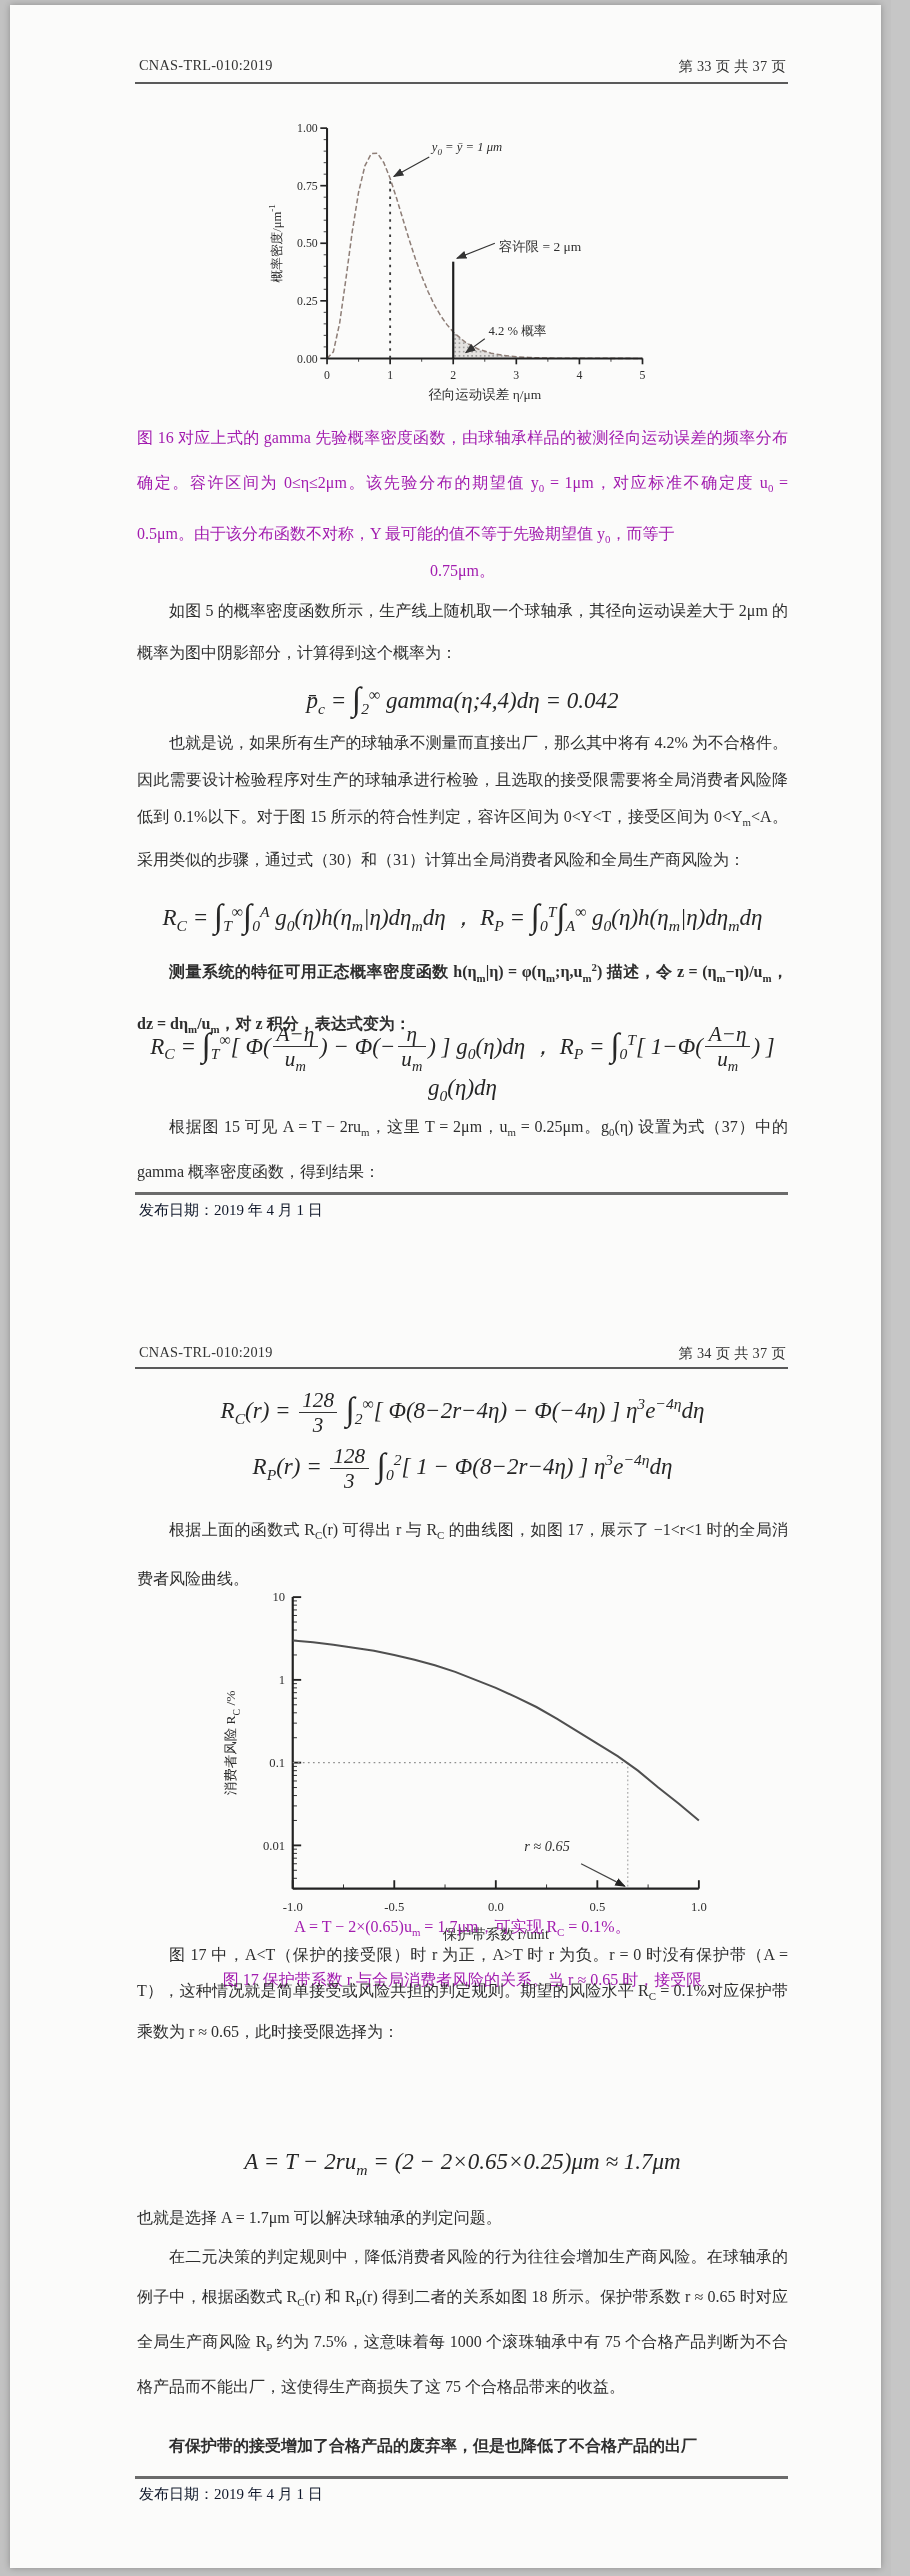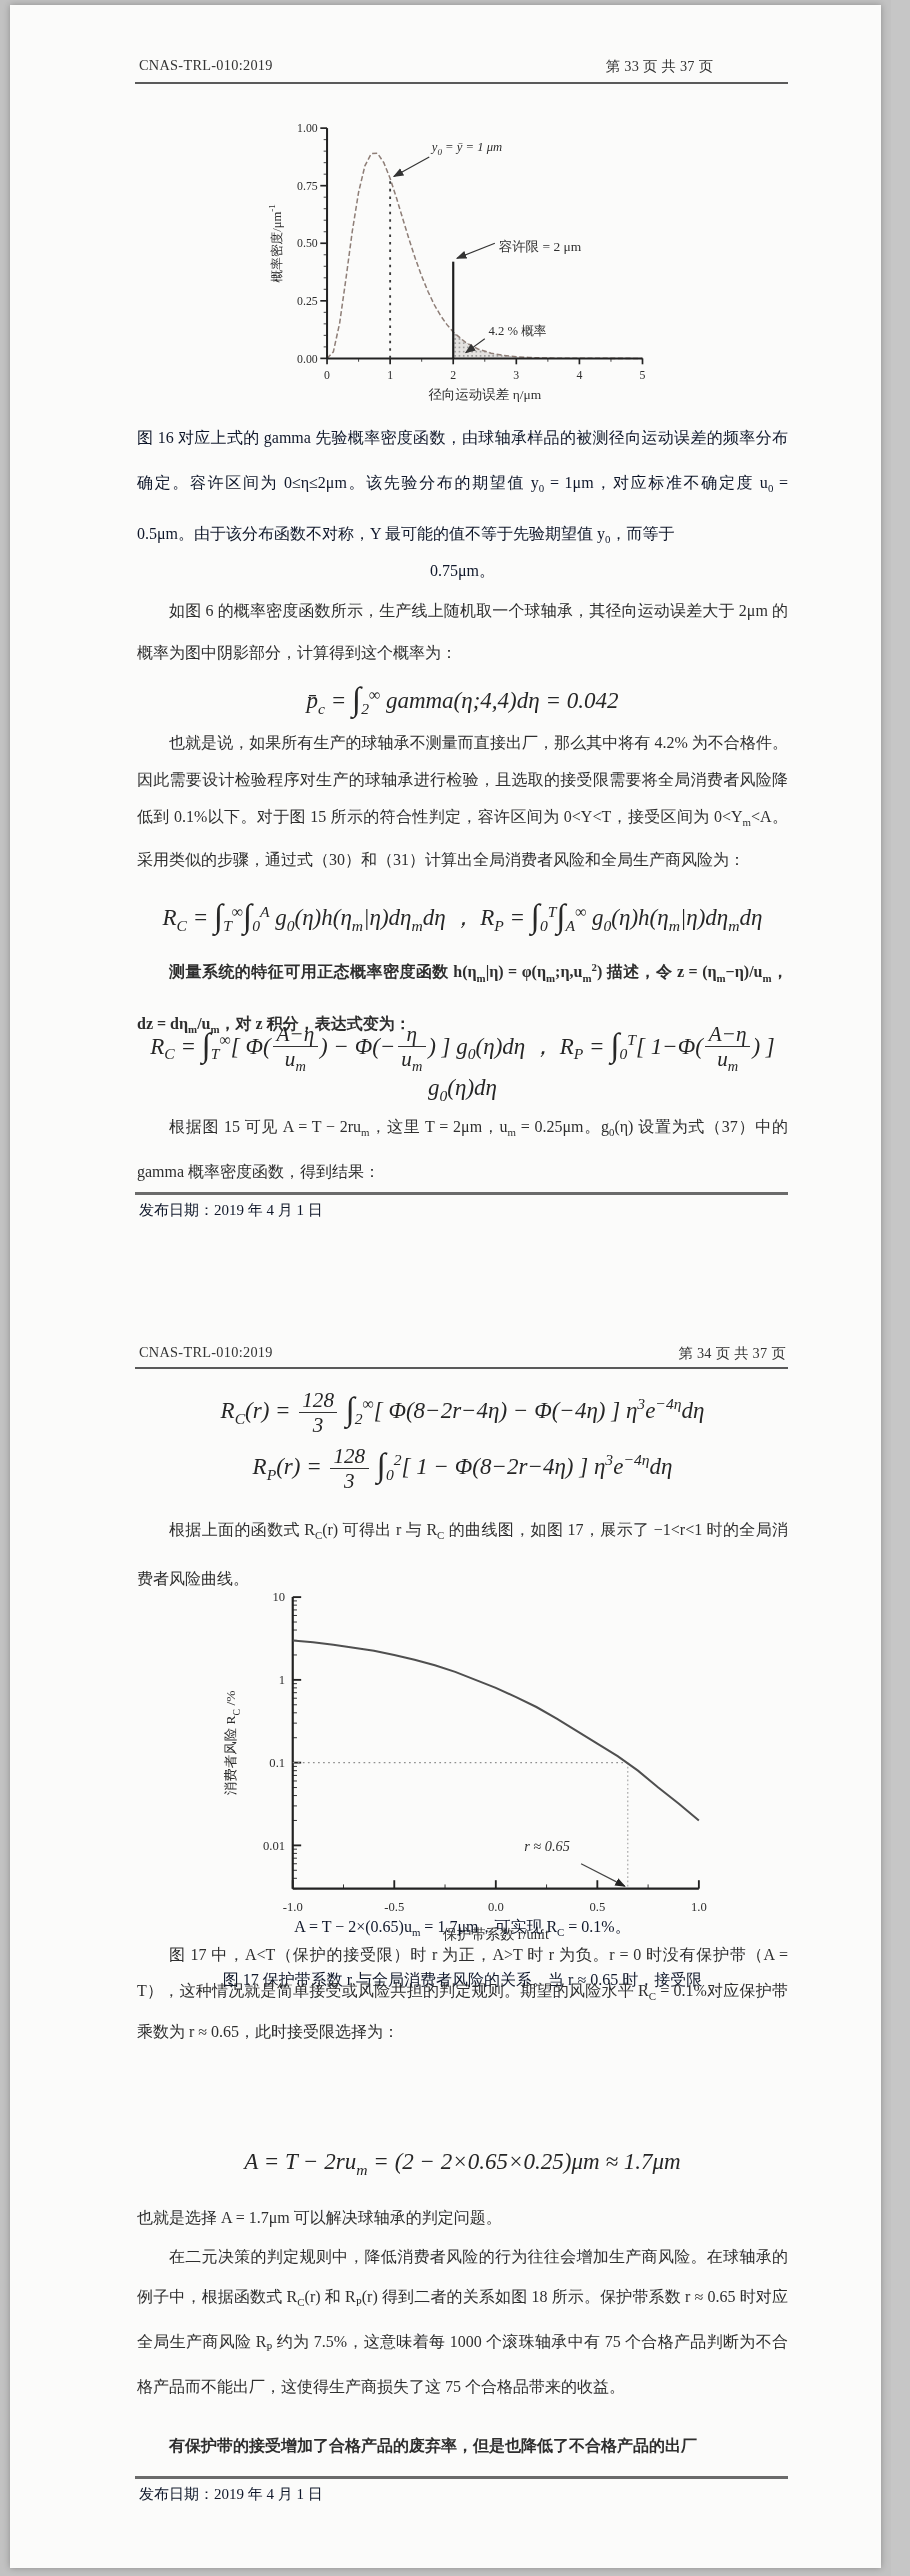--- a/index.html
+++ b/index.html
@@ -6,39 +6,39 @@
   #shot{position:relative;width:891px;height:2576px;background:#c2c2c2;overflow:hidden;
         font-family:"Liberation Serif","DejaVu Serif",serif;color:#2b2b2b;}
   .sheet{position:absolute;left:10px;right:10px;top:5px;bottom:8.4px;background:#fbfbfa;
          box-shadow:0 0 6.7px rgba(0,0,0,.28);}
   .blk{position:absolute;left:137px;width:651px;}
   .hdr{font-size:14.3px;letter-spacing:0.3px;color:#333;}
   .hdr-right{text-align:right;}
   .rule{position:absolute;background:#5a5a5a;}
   .para{font-size:16px;line-height:40px;text-align:justify;text-indent:2em;color:#2e2e2e;}
   .noindent{text-indent:0;}
-  .caption{font-size:16px;line-height:45px;text-align:justify;color:#0f172a;}
+  .caption{font-size:16px;line-height:45px;text-align:justify;color:#a21caf;}
   .center{text-align:center;text-indent:0;}
   .formula{text-align:center;font-size:23px;font-style:italic;color:#262626;}
   .formula sub,.formula sup,.para sub,.para sup,.caption sub,.caption sup{font-size:68%;}
   .frac{display:inline-block;vertical-align:middle;text-align:center;font-size:.92em;line-height:1.15;margin:0 2.5px;}
   .frac .fn{display:block;padding:0 3.4px;border-bottom:1.3px solid #333;}
   .frac .fd{display:block;padding:0 3.4px;}
   .int{font-size:1.45em;font-style:normal;vertical-align:-1.7px;}
   .footer-date{font-size:15px;color:#0f172a;}
   svg text{font-family:"Liberation Serif","DejaVu Serif",serif;fill:#2e2e2e;}
 </style>
 </head>
 <body>
 
 <div id="shot">
   <div class="sheet"></div>
 
   <div class="blk hdr" style="top:57px;left:139px;width:337px;">CNAS-TRL-010:2019</div>
-  <div class="blk hdr hdr-right" style="top:57px;left:533px;width:253px;text-align:center;">第 33 页 共 37 页</div>
+  <div class="blk hdr hdr-right" style="top:57px;left:533px;width:253px;">第 33 页 共 37 页</div>
   <div class="rule" style="top:82px;left:135px;width:653px;height:2.1px;"></div>
 
   <svg id="fig16-svg" style="position:absolute;left:268px;top:118px;" width="388" height="291" viewBox="0 0 460 345">
       <defs>
         <marker id="a16" markerWidth="9" markerHeight="8" refX="8" refY="3.5" orient="auto">
           <path d="M0,0 L9,3.5 L0,7 Z" fill="#333"></path>
         </marker>
         <pattern id="dots16" width="5" height="5" patternUnits="userSpaceOnUse">
           <rect width="5" height="5" fill="#e4e2e0"></rect>
           <circle cx="2" cy="2" r="0.9" fill="#818181"></circle>
@@ -99,21 +99,21 @@
       <line x1="268.968" y1="148.5" x2="224.08800000000002" y2="166.245" stroke="#333" stroke-width="1.4" marker-end="url(#a16)"></line>
       <text x="261.488" y="257.7" font-size="15"><tspan>4.2 % 概率</tspan></text>
       <line x1="257" y1="261.795" x2="234.56000000000003" y2="278.175" stroke="#333" stroke-width="1.4" marker-end="url(#a16)"></line>
       <text x="257" y="333" text-anchor="middle" font-size="16"><tspan>径向运动误差 η/μm</tspan></text>
       <text transform="translate(15,148.5) rotate(-90)" text-anchor="middle" font-size="15"><tspan>概率密度/μm</tspan><tspan dy="-7" font-size="72%">-1</tspan><tspan dy="7">​</tspan></text>
     </svg>
 
   <div class="blk caption" style="top:415px;">图 16 对应上式的 gamma 先验概率密度函数，由球轴承样品的被测径向运动误差的频率分布确定。容许区间为 0≤η≤2μm。该先验分布的期望值 y<sub>0</sub> = 1μm，对应标准不确定度 u<sub>0</sub> = 0.5μm。由于该分布函数不对称，Y 最可能的值不等于先验期望值 y<sub>0</sub>，而等于</div>
   <div class="blk caption center" style="top:548px;">0.75μm。</div>
 
-  <div class="blk para" style="top:590px;line-height:42px;">如图 6 的概率密度函数所示，生产线上随机取一个球轴承，其径向运动误差大于 2μm 的概率为图中阴影部分，计算得到这个概率为：</div>
+  <div class="blk para" style="top:590px;line-height:42px;">如图 5 的概率密度函数所示，生产线上随机取一个球轴承，其径向运动误差大于 2μm 的概率为图中阴影部分，计算得到这个概率为：</div>
   <div class="blk formula" style="top:680px;">p̄<sub>c</sub> = <span class="int">∫</span><sub>2</sub><sup>∞</sup> gamma(η;4,4)dη = 0.042</div>
   <div class="blk para" style="top:724px;line-height:37px;">也就是说，如果所有生产的球轴承不测量而直接出厂，那么其中将有 4.2% 为不合格件。因此需要设计检验程序对生产的球轴承进行检验，且选取的接受限需要将全局消费者风险降低到 0.1%以下。对于图 15 所示的符合性判定，容许区间为 0&lt;Y&lt;T，接受区间为 0&lt;Y<sub>m</sub>&lt;A。采用类似的步骤，通过式（30）和（31）计算出全局消费者风险和全局生产商风险为：</div>
   <div class="blk formula" style="top:897px;">R<sub>C</sub> = <span class="int">∫</span><sub>T</sub><sup>∞</sup><span class="int">∫</span><sub>0</sub><sup>A</sup> g<sub>0</sub>(η)h(η<sub>m</sub>|η)dη<sub>m</sub>dη ， R<sub>P</sub> = <span class="int">∫</span><sub>0</sub><sup>T</sup><span class="int">∫</span><sub>A</sub><sup>∞</sup> g<sub>0</sub>(η)h(η<sub>m</sub>|η)dη<sub>m</sub>dη</div>
   <div class="blk para" style="top:945px;line-height:45px;font-weight:bold;">测量系统的特征可用正态概率密度函数 h(η<sub>m</sub>|η) = φ(η<sub>m</sub>;η,u<sub>m</sub><sup>2</sup>) 描述，令 z = (η<sub>m</sub>−η)/u<sub>m</sub>，dz = dη<sub>m</sub>/u<sub>m</sub>，对 z 积分，表达式变为：</div>
   <div class="blk formula" style="top:1022px;">R<sub>C</sub> = <span class="int">∫</span><sub>T</sub><sup>∞</sup>[ Φ(<span class="frac"><span class="fn">A−η</span><span class="fd">u<sub>m</sub></span></span>) − Φ(−<span class="frac"><span class="fn">η</span><span class="fd">u<sub>m</sub></span></span>) ] g<sub>0</sub>(η)dη ， R<sub>P</sub> = <span class="int">∫</span><sub>0</sub><sup>T</sup>[ 1−Φ(<span class="frac"><span class="fn">A−η</span><span class="fd">u<sub>m</sub></span></span>) ] g<sub>0</sub>(η)dη</div>
   <div class="blk para" style="top:1107px;line-height:40px;">根据图 15 可见 A = T − 2ru<sub>m</sub>，这里 T = 2μm，u<sub>m</sub> = 0.25μm。g<sub>0</sub>(η) 设置为式（37）中的 gamma 概率密度函数，得到结果：</div>
 
   <div class="rule" style="top:1192px;left:135px;width:653px;height:2.5px;background:#6b6b6b;"></div>
   <div class="blk footer-date" style="top:1201px;left:139px;">发布日期：2019 年 4 月 1 日</div>
 

